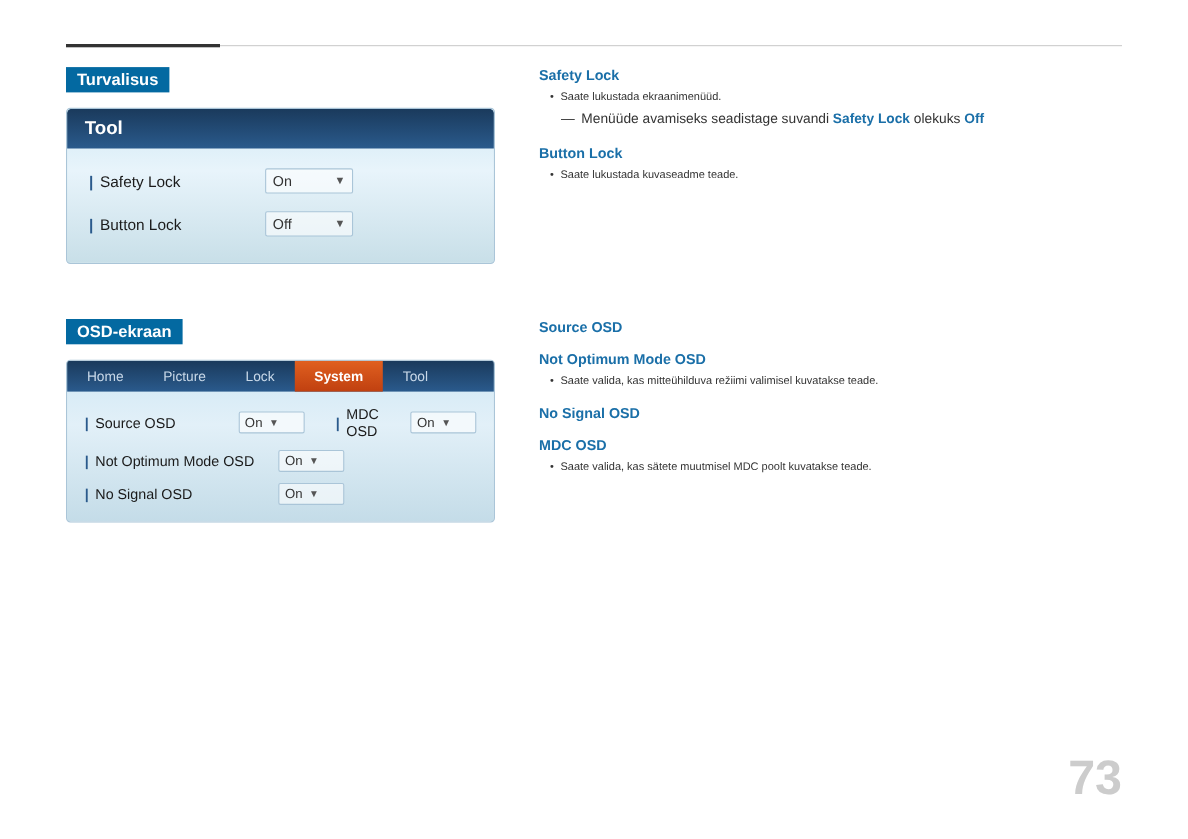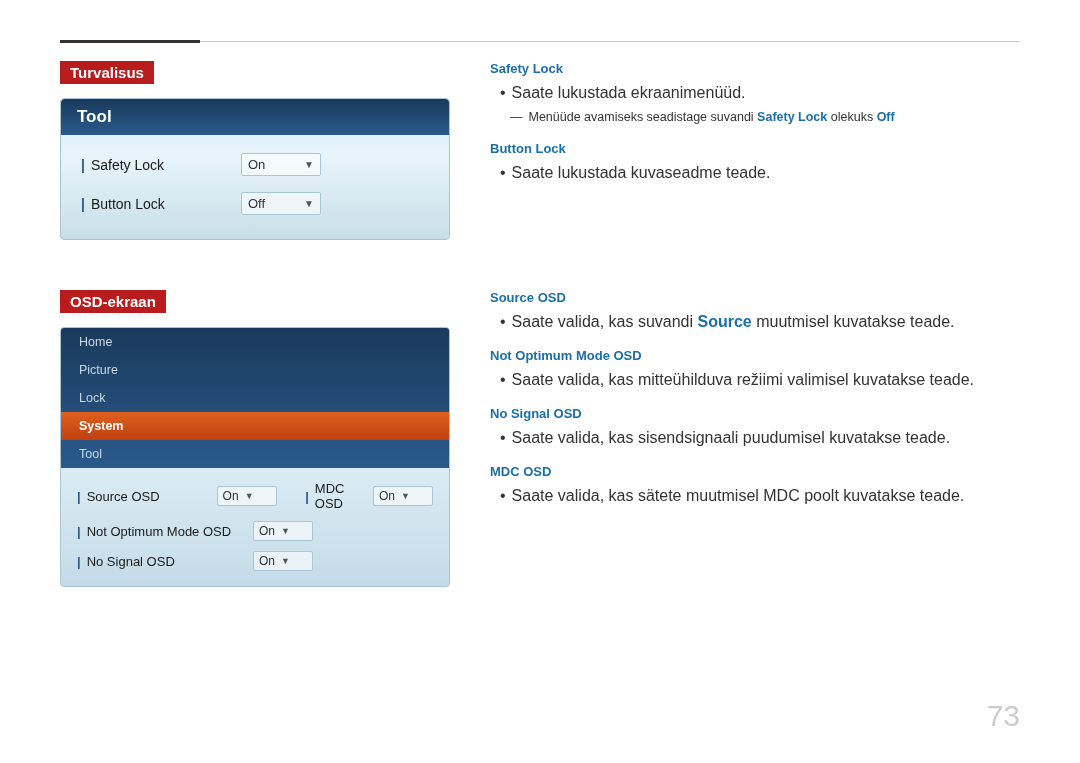--- a/index.html
+++ b/index.html
@@ -35,21 +35,21 @@
     }
     .top-rule-thin {
       flex: 1;
       height: 1px;
       background: #ccc;
     }
 
     
     .section-heading {
       display: inline-block;
-      background: #b91c1c;
+      background: #0369a1;
       color: #fff;
       font-weight: bold;
       font-size: 15px;
       padding: 3px 10px;
       margin-bottom: 14px;
     }
 
     
     .content-row {
       display: flex;
@@ -129,21 +129,21 @@
       color: #1a6fa8;
       font-weight: bold;
       font-size: 13px;
       margin-bottom: 5px;
     }
     .desc-bullet {
       display: flex;
       align-items: flex-end;
       padding-left: 10px;
       margin-bottom: 3px;
-      font-size: 16px;
+      font-size: 10px;
       color: #333;
       line-height: 1.5;
     }
     .desc-bullet::before {
       content: '•';
       margin-right: 6px;
       flex-shrink: 0;
     }
     .desc-sub {
       display: flex;
@@ -168,21 +168,20 @@
     .osd-panel {
       border: 1px solid #aac5d8;
       border-radius: 4px;
       overflow: hidden;
       background: linear-gradient(to bottom, #d0e8f5 0%, #e2f0f8 40%, #c4dce8 100%);
     }
     .osd-menubar {
       background: linear-gradient(to bottom, #1a3a5c, #2a5a8c);
       display: flex;
       padding: 0;
-      flex-direction: column;
     }
     .osd-menu-item {
       color: #c8d8e8;
       font-size: 12.5px;
       padding: 7px 18px;
       cursor: pointer;
     }
     .osd-menu-item.highlight {
       background: linear-gradient(to bottom, #e06020, #c04010);
       color: #fff;
@@ -225,23 +224,23 @@
       margin-left: 6px;
       font-size: 9px;
       color: #555;
     }
 
     
     .page-number {
       position: absolute;
       bottom: 30px;
       right: 60px;
-      font-size: 30px;
+      font-size: 44px;
       color: #ccc;
-      font-weight: normal;
+      font-weight: bold;
     }
   </style>
 </head>
 <body>
 
 <div class="page-container">
 
   <div class="top-rule">
     <div class="top-rule-thick"></div>
     <div class="top-rule-thin"></div>
@@ -347,39 +346,31 @@
               <span class="osd-select-arrow">▼</span>
             </div>
           </div>
         </div>
       </div>
     </div>
     <div class="right-col">
 
       <div class="desc-section">
         <div class="desc-title">Source OSD</div>
-        <div class="desc-bullet">
-          <span>
-            <span>Saate valida, kas suvandi </span><span class="desc-bold">Source</span><span> muutmisel kuvatakse teade.</span>
-          </span>
-        </div>
       </div>
 
       <div class="desc-section">
         <div class="desc-title">Not Optimum Mode OSD</div>
         <div class="desc-bullet">
           <span>Saate valida, kas mitteühilduva režiimi valimisel kuvatakse teade.</span>
         </div>
       </div>
 
       <div class="desc-section">
         <div class="desc-title">No Signal OSD</div>
-        <div class="desc-bullet">
-          <span>Saate valida, kas sisendsignaali puudumisel kuvatakse teade.</span>
-        </div>
       </div>
 
       <div class="desc-section">
         <div class="desc-title">MDC OSD</div>
         <div class="desc-bullet">
           <span>Saate valida, kas sätete muutmisel MDC poolt kuvatakse teade.</span>
         </div>
       </div>
     </div>
   </div>

